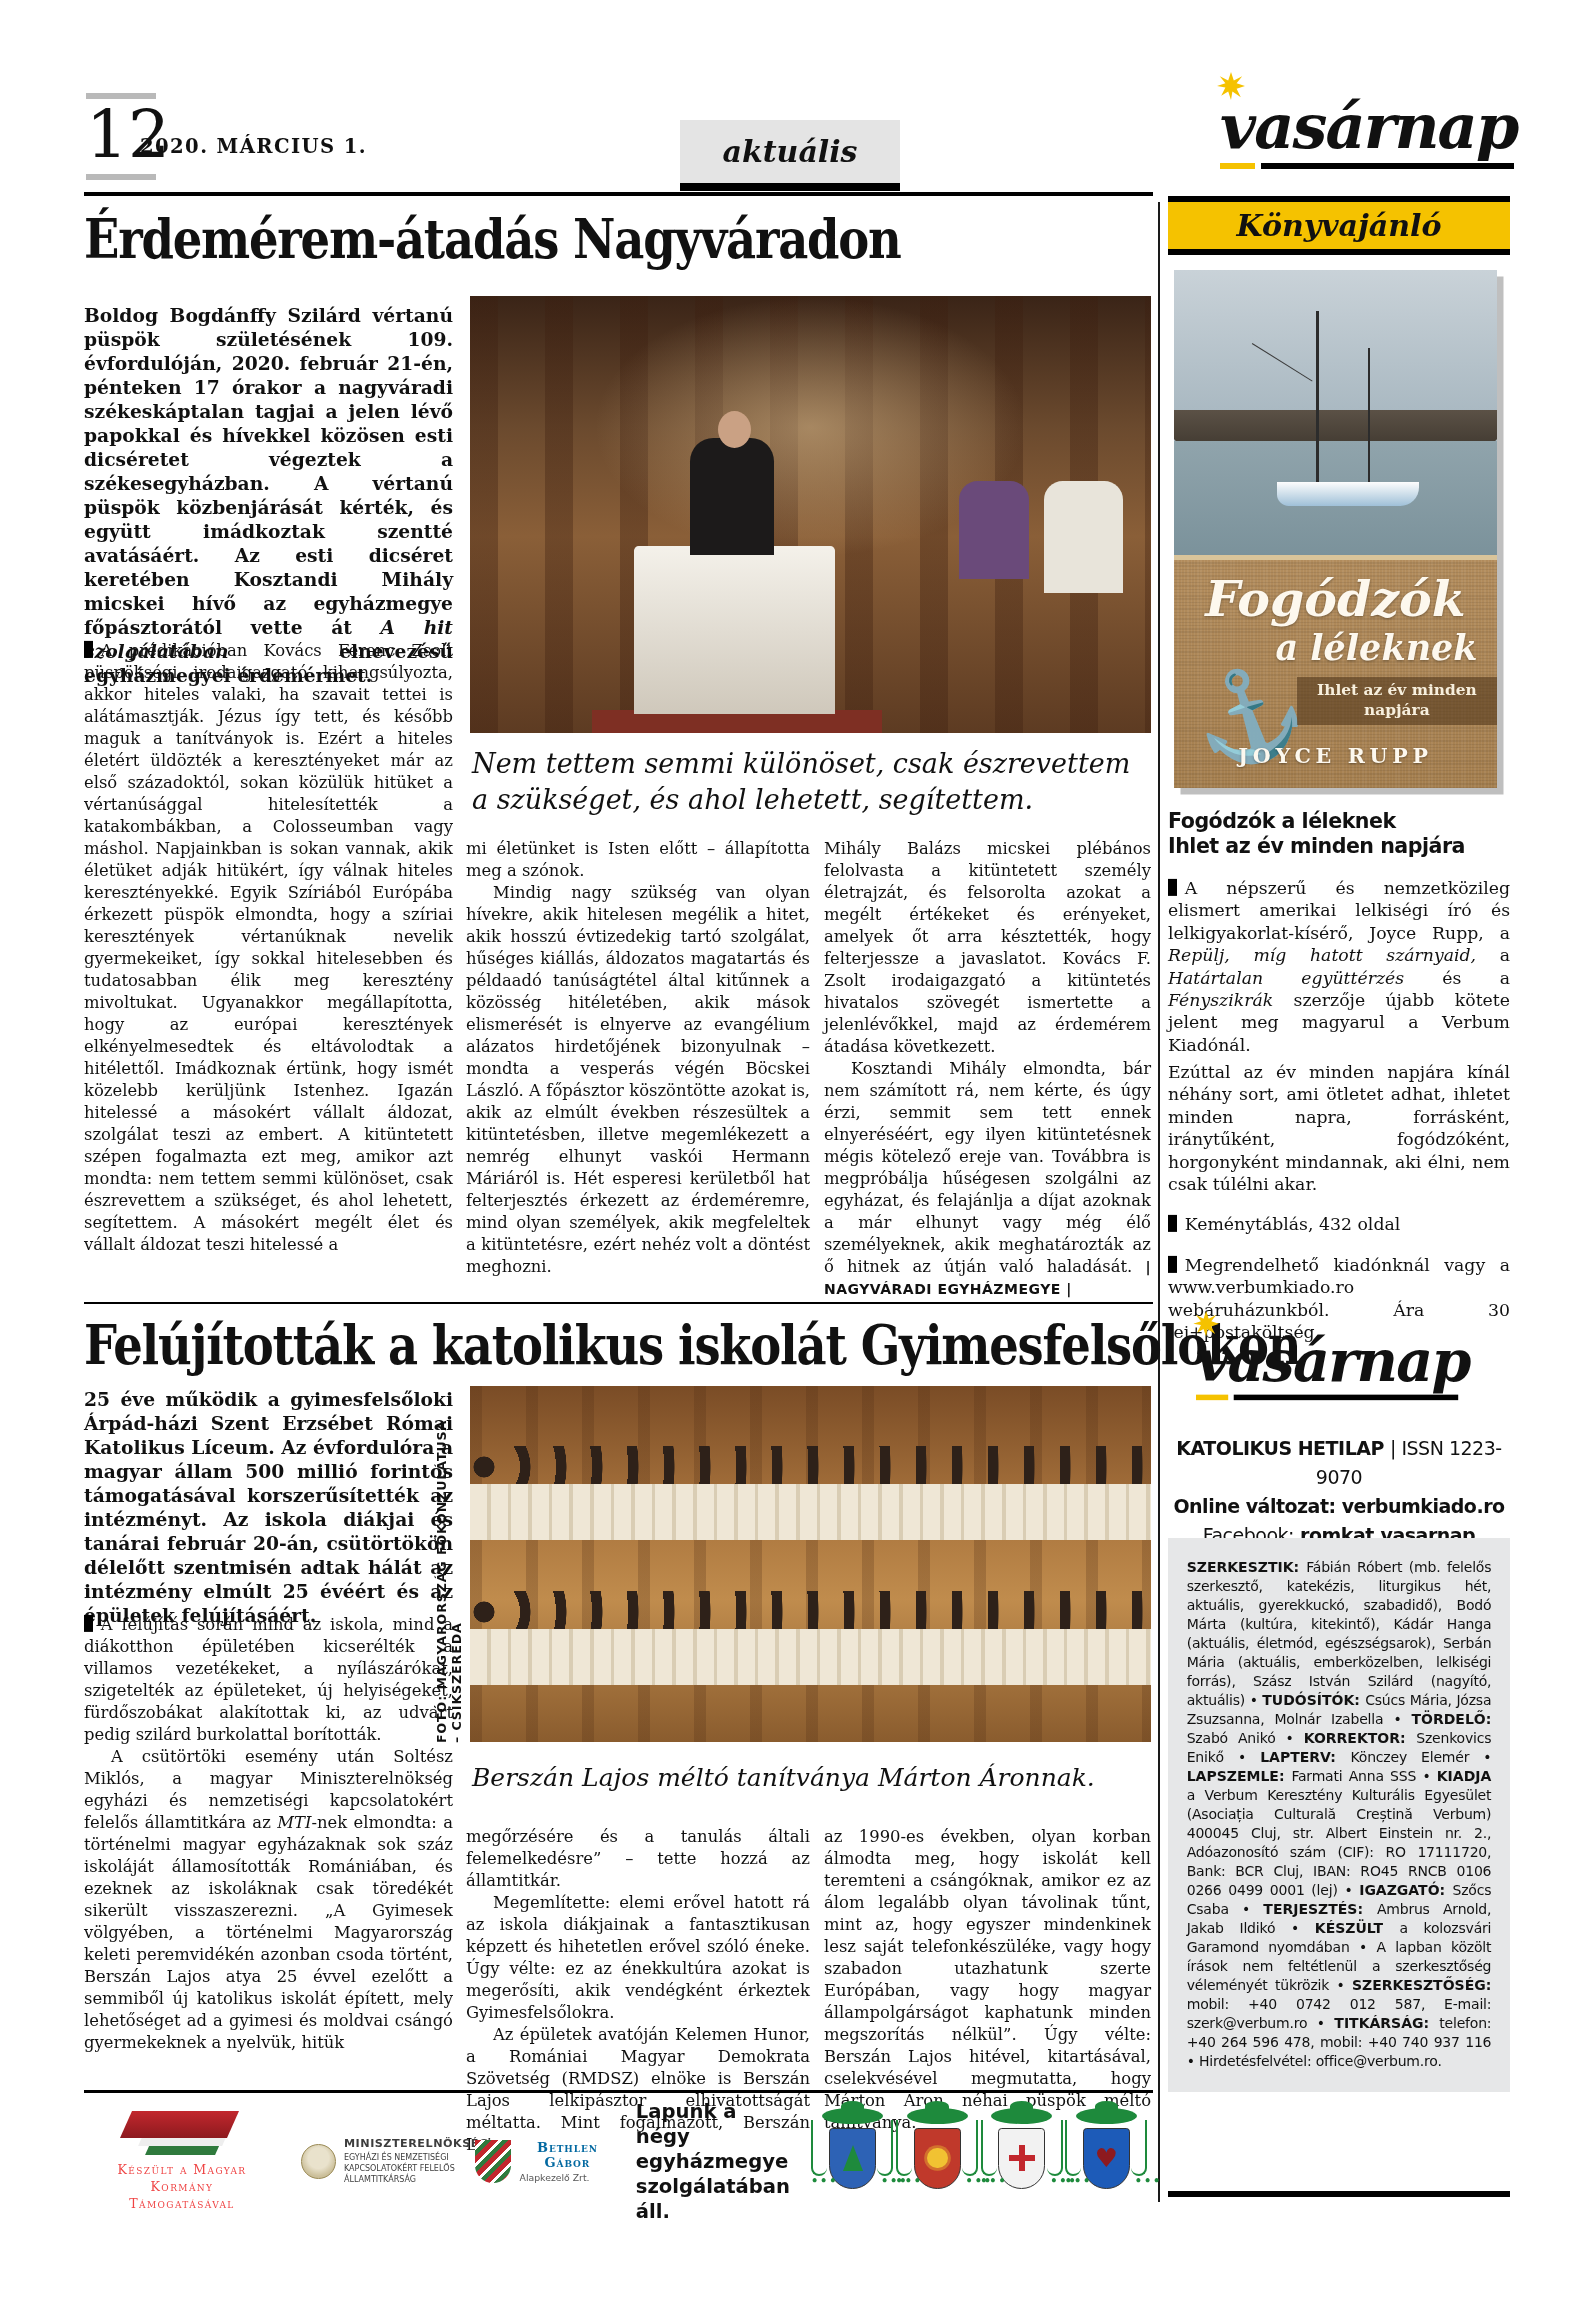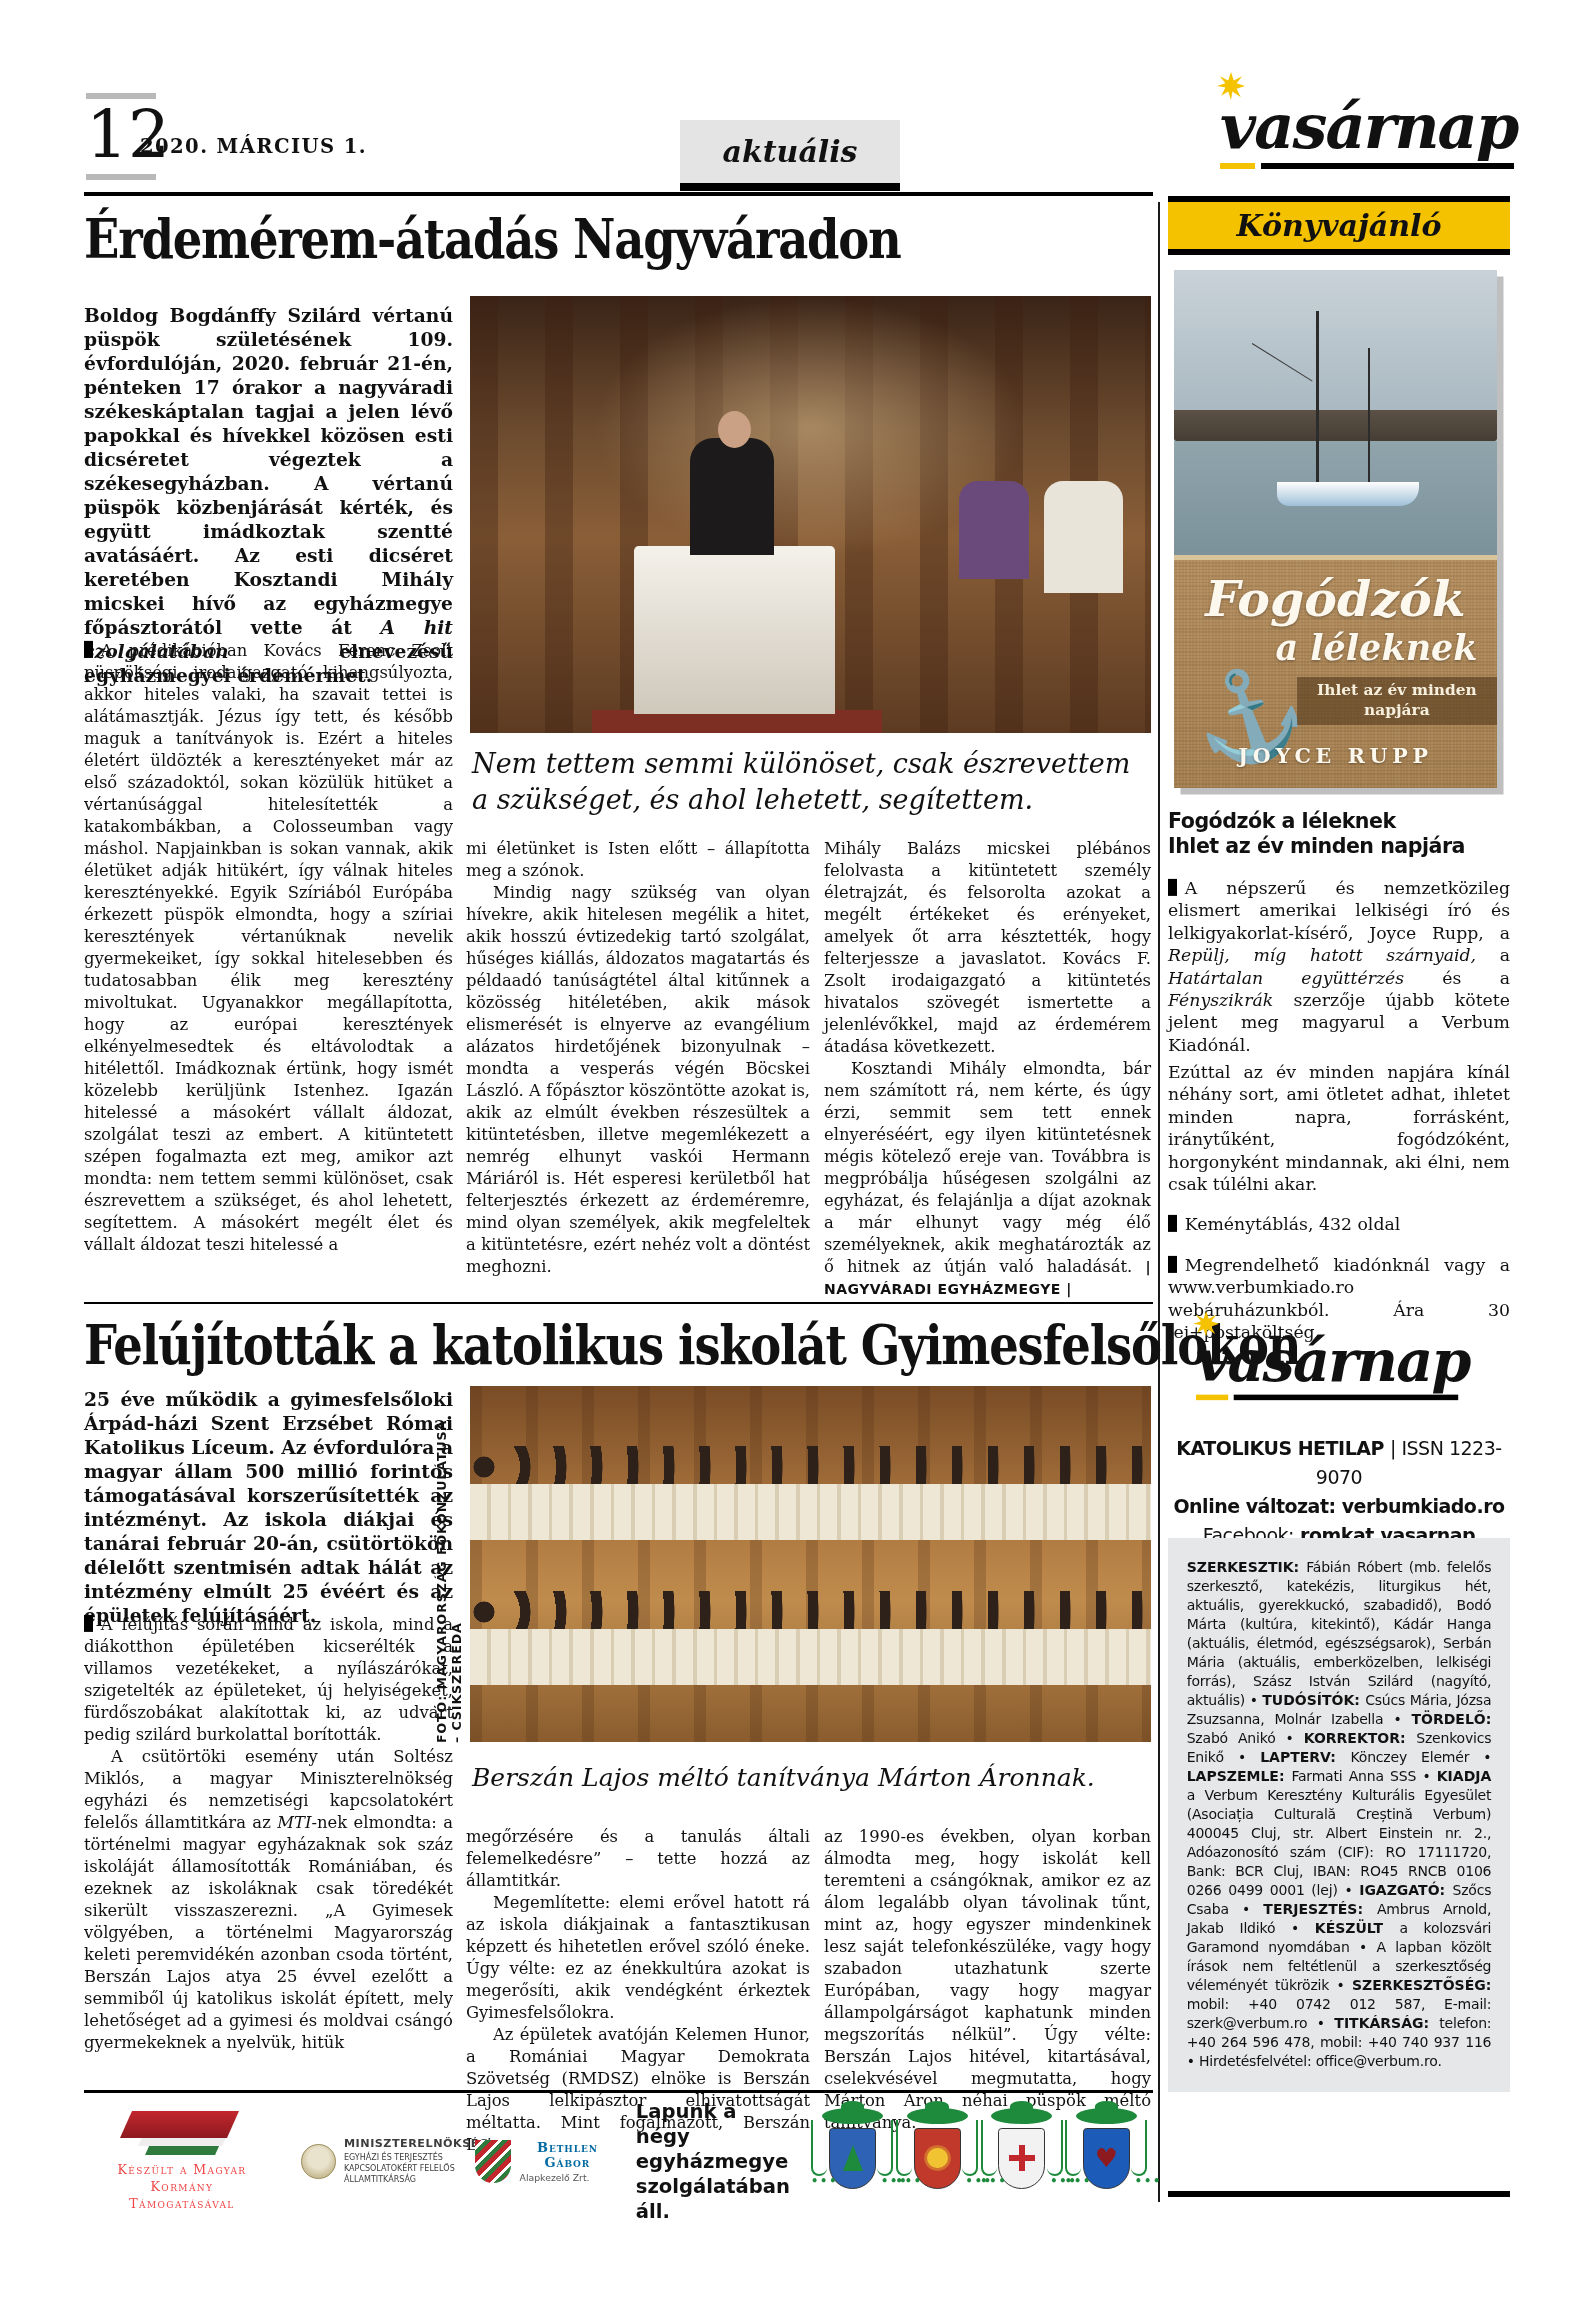--- a/index.html
+++ b/index.html
@@ -322,21 +322,21 @@
           <div class="f green"></div>
       </div>
       <div class="cap">Készült a Magyar Kormány</div>
       <div class="cap">Támogatásával</div>
     </div>
 
     <div class="ministry">
       <div class="crest"></div>
       <div class="lines">
         <div class="l1">MINISZTERELNÖKSÉG</div>
-        <div class="l2">EGYHÁZI ÉS TERJESZTÉS KAPCSOLATOKÉRT FELELŐS ÁLLAMTITKÁRSÁG</div>
+        <div class="l2">EGYHÁZI ÉS NEMZETISÉGI KAPCSOLATOKÉRT FELELŐS ÁLLAMTITKÁRSÁG</div>
       </div>
     </div>
 
     <div class="bethlen">
       <div class="shield"></div>
       <div>
         <div class="l1">Bethlen Gábor</div>
         <div class="l2">Alapkezelő Zrt.</div>
       </div>
     </div>

